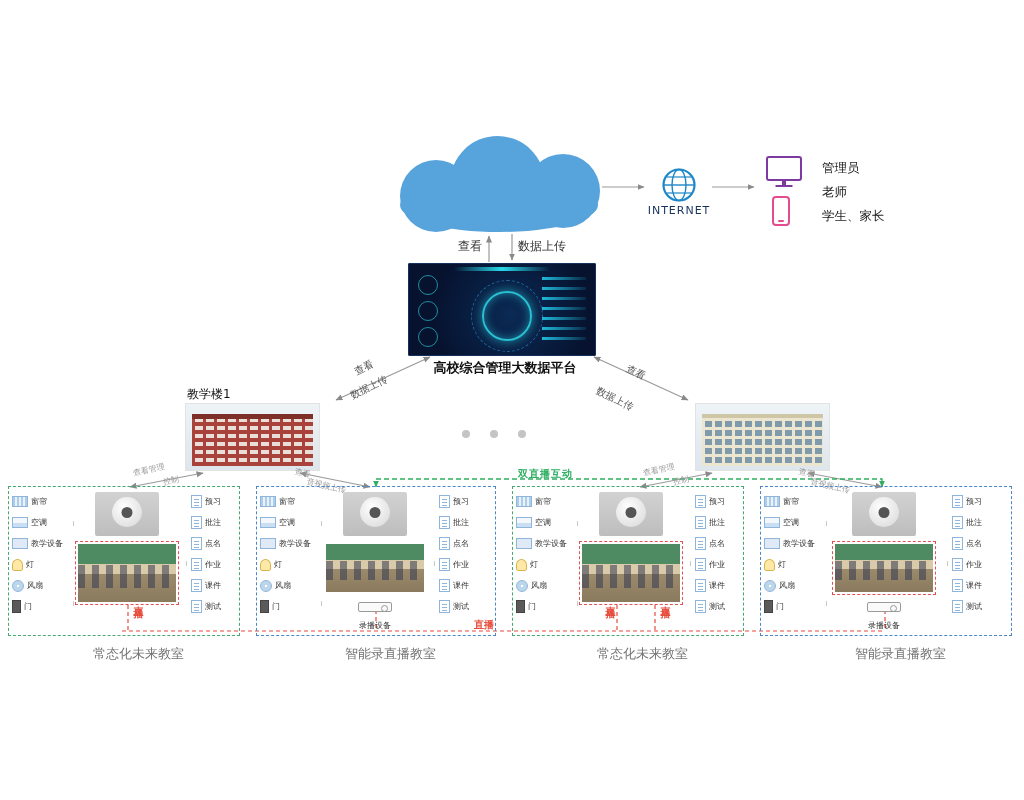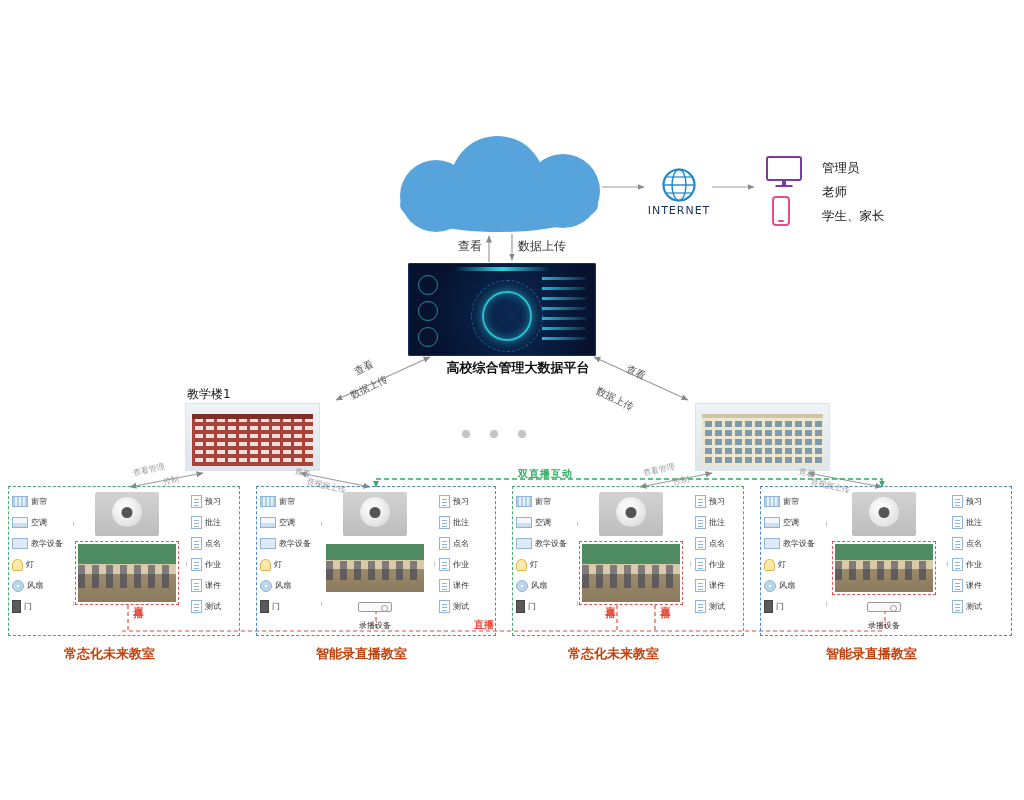--- a/index.html
+++ b/index.html
@@ -32,21 +32,21 @@
 
   
   .platform{position:absolute;left:408px;top:263px;width:188px;height:93px;background:radial-gradient(circle at 55% 55%,#0b2a55 0%,#06122e 70%);border-radius:2px;overflow:hidden;box-shadow:0 0 0 1px #16305c inset}
   .p-title{position:absolute;left:50%;top:4px;transform:translateX(-50%);width:96px;height:4px;background:linear-gradient(90deg,transparent,#27d8e8,transparent)}
   .p-ring{position:absolute;left:74px;top:28px;width:50px;height:50px;border-radius:50%;border:2px solid rgba(46,220,235,.85);box-shadow:0 0 12px rgba(46,220,235,.6),inset 0 0 10px rgba(46,220,235,.5)}
   .p-ring2{position:absolute;left:63px;top:17px;width:72px;height:72px;border-radius:50%;border:1px dashed rgba(66,160,235,.5)}
   .p-left{position:absolute;left:10px;top:12px}
   .p-left i{display:block;width:20px;height:20px;border-radius:50%;border:1.5px solid rgba(46,220,235,.6);margin:0 0 6px 0}
   .p-right{position:absolute;right:10px;top:14px;display:flex;flex-direction:column;gap:7px}
   .p-right i{width:44px;height:3px;background:linear-gradient(90deg,#1fb7d8,rgba(31,183,216,.12))}
-  .platform-caption{position:absolute;left:420px;top:359px;width:196px;text-align:center;font-size:13px;font-weight:bold;color:#111}
+  .platform-caption{position:absolute;left:407px;top:359px;width:196px;text-align:center;font-size:13px;font-weight:bold;color:#111}
 
   
   .building{position:absolute;width:135px;height:68px;background:linear-gradient(#eef3f6,#dde6ec);border:1px solid #e3e3e3;overflow:hidden}
   .b-block{position:absolute;left:6px;right:6px;bottom:4px;height:52px}
   .b-red .b-block{background:repeating-linear-gradient(0deg,#a8423a 0 4px,transparent 4px 8px),repeating-linear-gradient(90deg,#a8423a 0 3px,transparent 3px 11px),#e9dfd8;border-top:5px solid #7e2f28}
   .b-tan .b-block{background:repeating-linear-gradient(0deg,#ece5cf 0 3px,transparent 3px 9px),repeating-linear-gradient(90deg,#ece5cf 0 3px,transparent 3px 10px),#7f9aab;border-top:4px solid #cfc6a6}
   .bldg-lbl{position:absolute;font-size:12px;color:#111}
 
   .dots{position:absolute;left:462px;top:430px;display:flex;gap:20px}
   .dots i{width:8px;height:8px;border-radius:50%;background:#c4c4c4}
@@ -73,21 +73,21 @@
   .cam{width:64px;height:44px;background:linear-gradient(#d2d2d2,#bdbdbd);border-radius:2px;position:relative;flex:none}
   .cam::before{content:"";position:absolute;left:50%;top:5px;transform:translateX(-50%);width:30px;height:30px;border-radius:50%;background:radial-gradient(circle at 40% 35%,#ffffff,#d6d6d6)}
   .cam::after{content:"";position:absolute;left:50%;top:15px;transform:translateX(-50%);width:11px;height:11px;border-radius:50%;background:#555}
   .photo{width:98px;flex:none;background:repeating-linear-gradient(90deg,rgba(52,58,82,.55) 0 7px,rgba(0,0,0,0) 7px 14px) 0 60%/100% 40% no-repeat,linear-gradient(180deg,#4e8b63 0%,#4e8b63 34%,#d9caa9 34%,#d9caa9 52%,#9b8a6a 52%,#8a7a5e 100%)}
   .photo.tall{height:58px}
   .photo.short{height:48px}
   .photo.live{outline:1.5px dashed #e05252;outline-offset:2px}
   .recorder{width:34px;height:10px;background:#fafafa;border:1px solid #9a9a9a;border-radius:2px;position:relative;margin-top:2px;flex:none}
   .recorder::after{content:"";position:absolute;right:3px;top:2px;width:5px;height:5px;border-radius:50%;border:1px solid #999}
   .rec-label{font-size:8px;color:#333}
-  .group-caption{position:absolute;top:645px;width:120px;text-align:left;font-size:13px;font-weight:bold;color:#c2410c}
+  .group-caption{position:absolute;top:645px;width:120px;text-align:right;font-size:13px;font-weight:normal;color:#737373}
 
   .live-lbl{position:absolute;color:#e74c3c;font-size:10px;font-weight:bold}
   .dual-lbl{position:absolute;left:518px;top:467px;color:#2eaf62;font-size:10px;font-weight:bold;letter-spacing:1px}
 </style>
 </head>
 <body>
 
 <div class="stage">
 
   <svg class="wires" width="1024" height="800">

